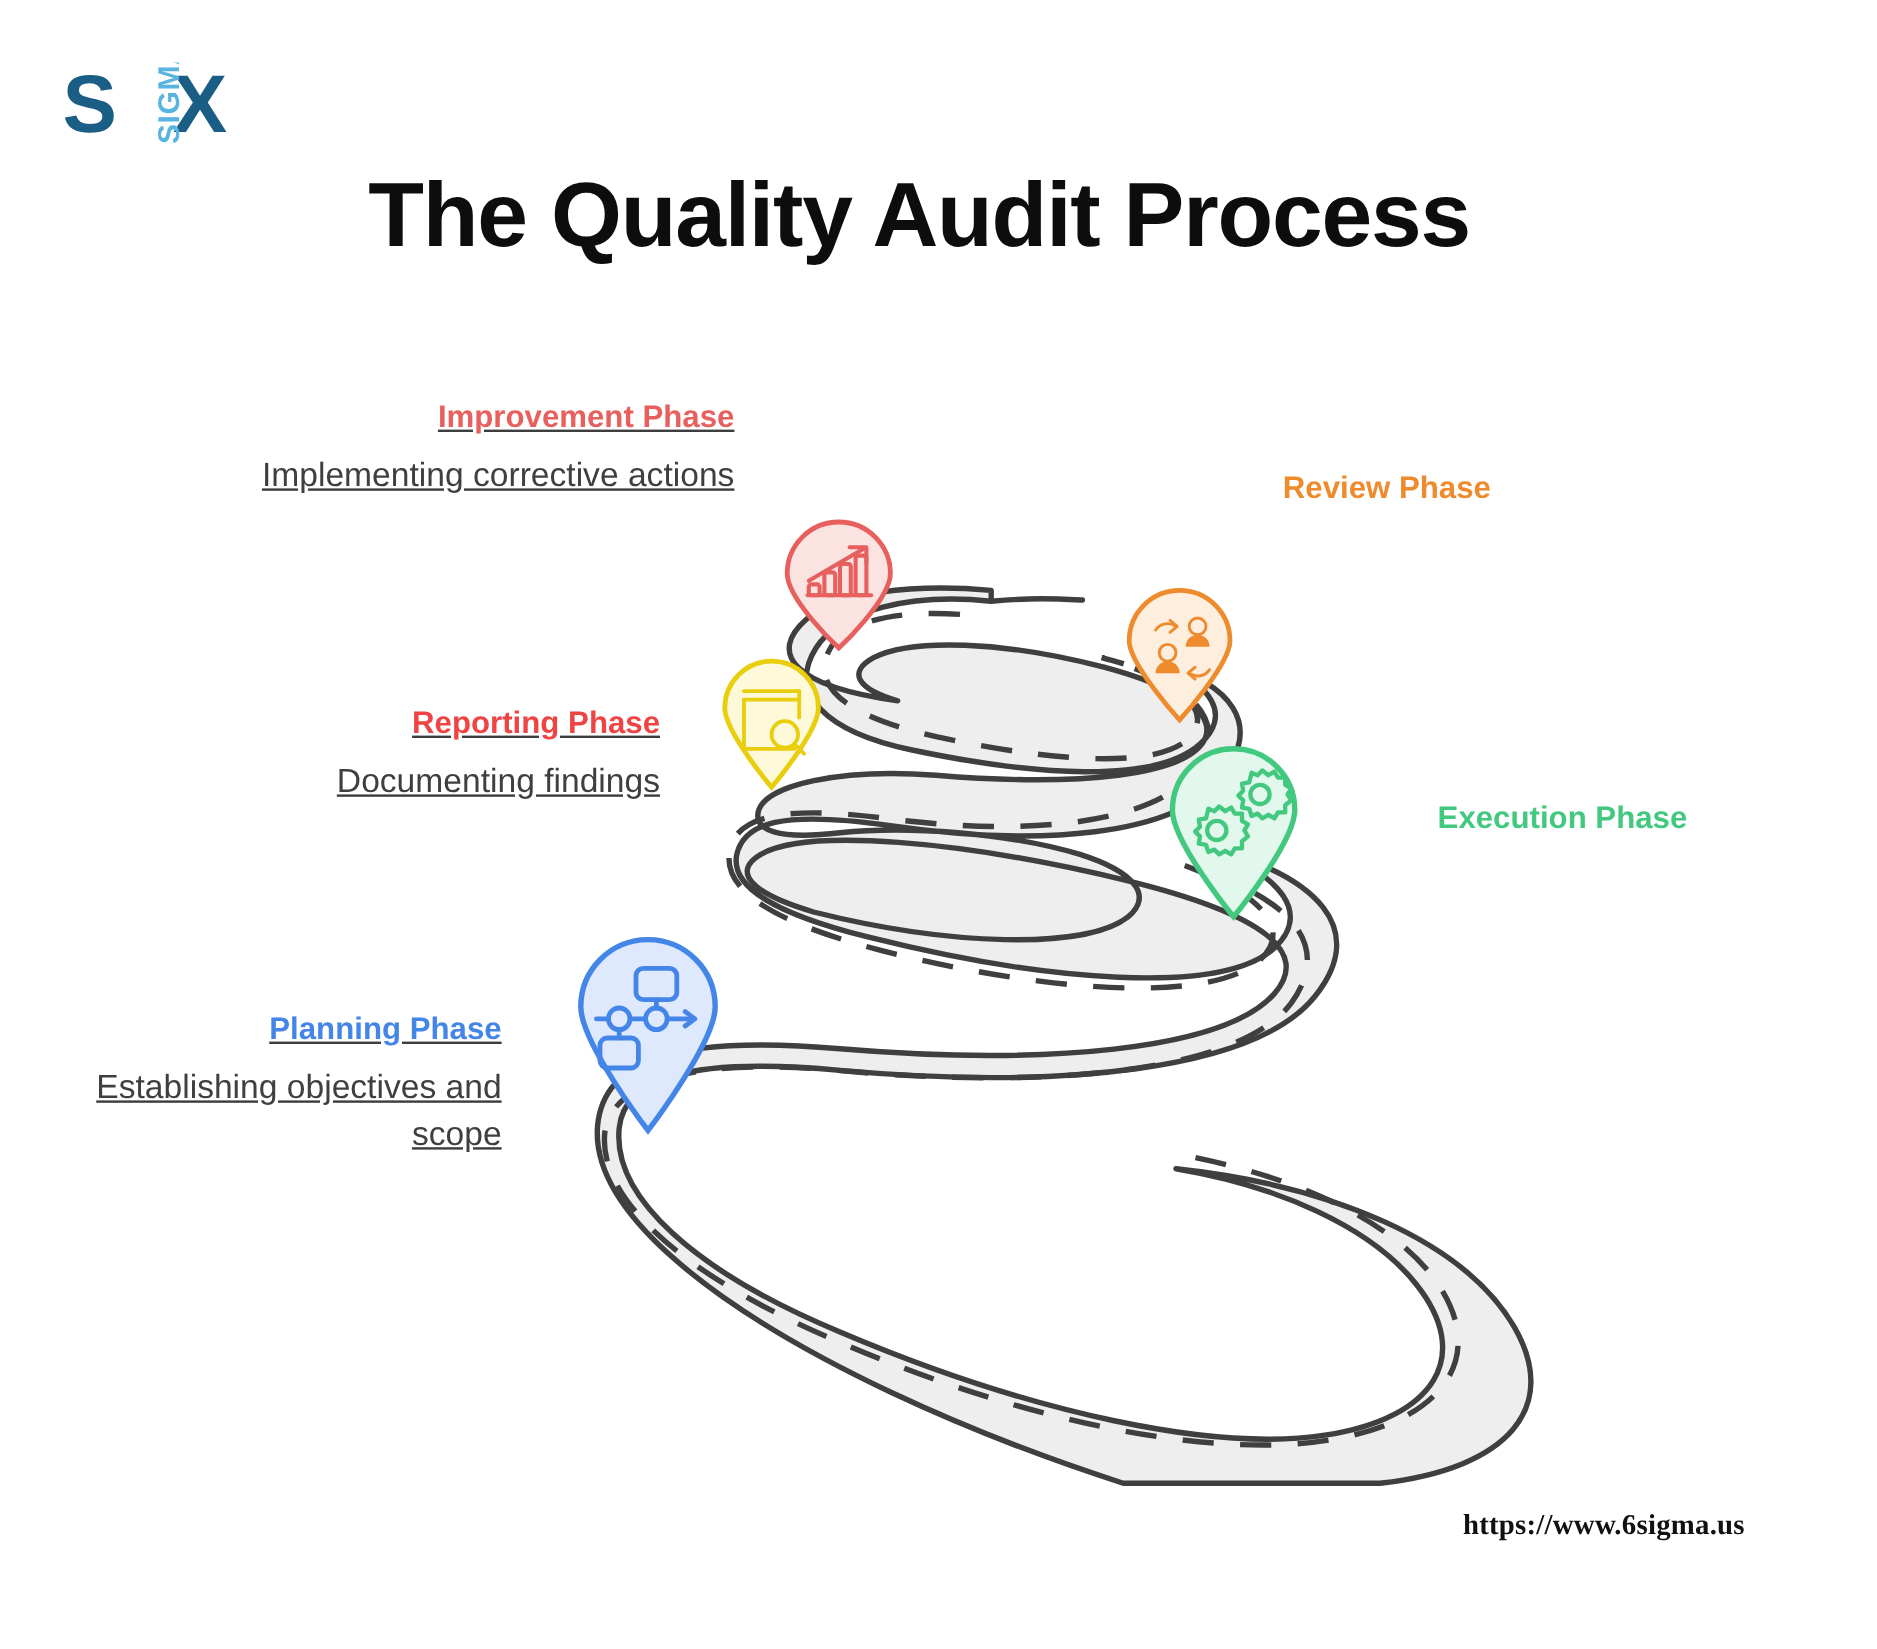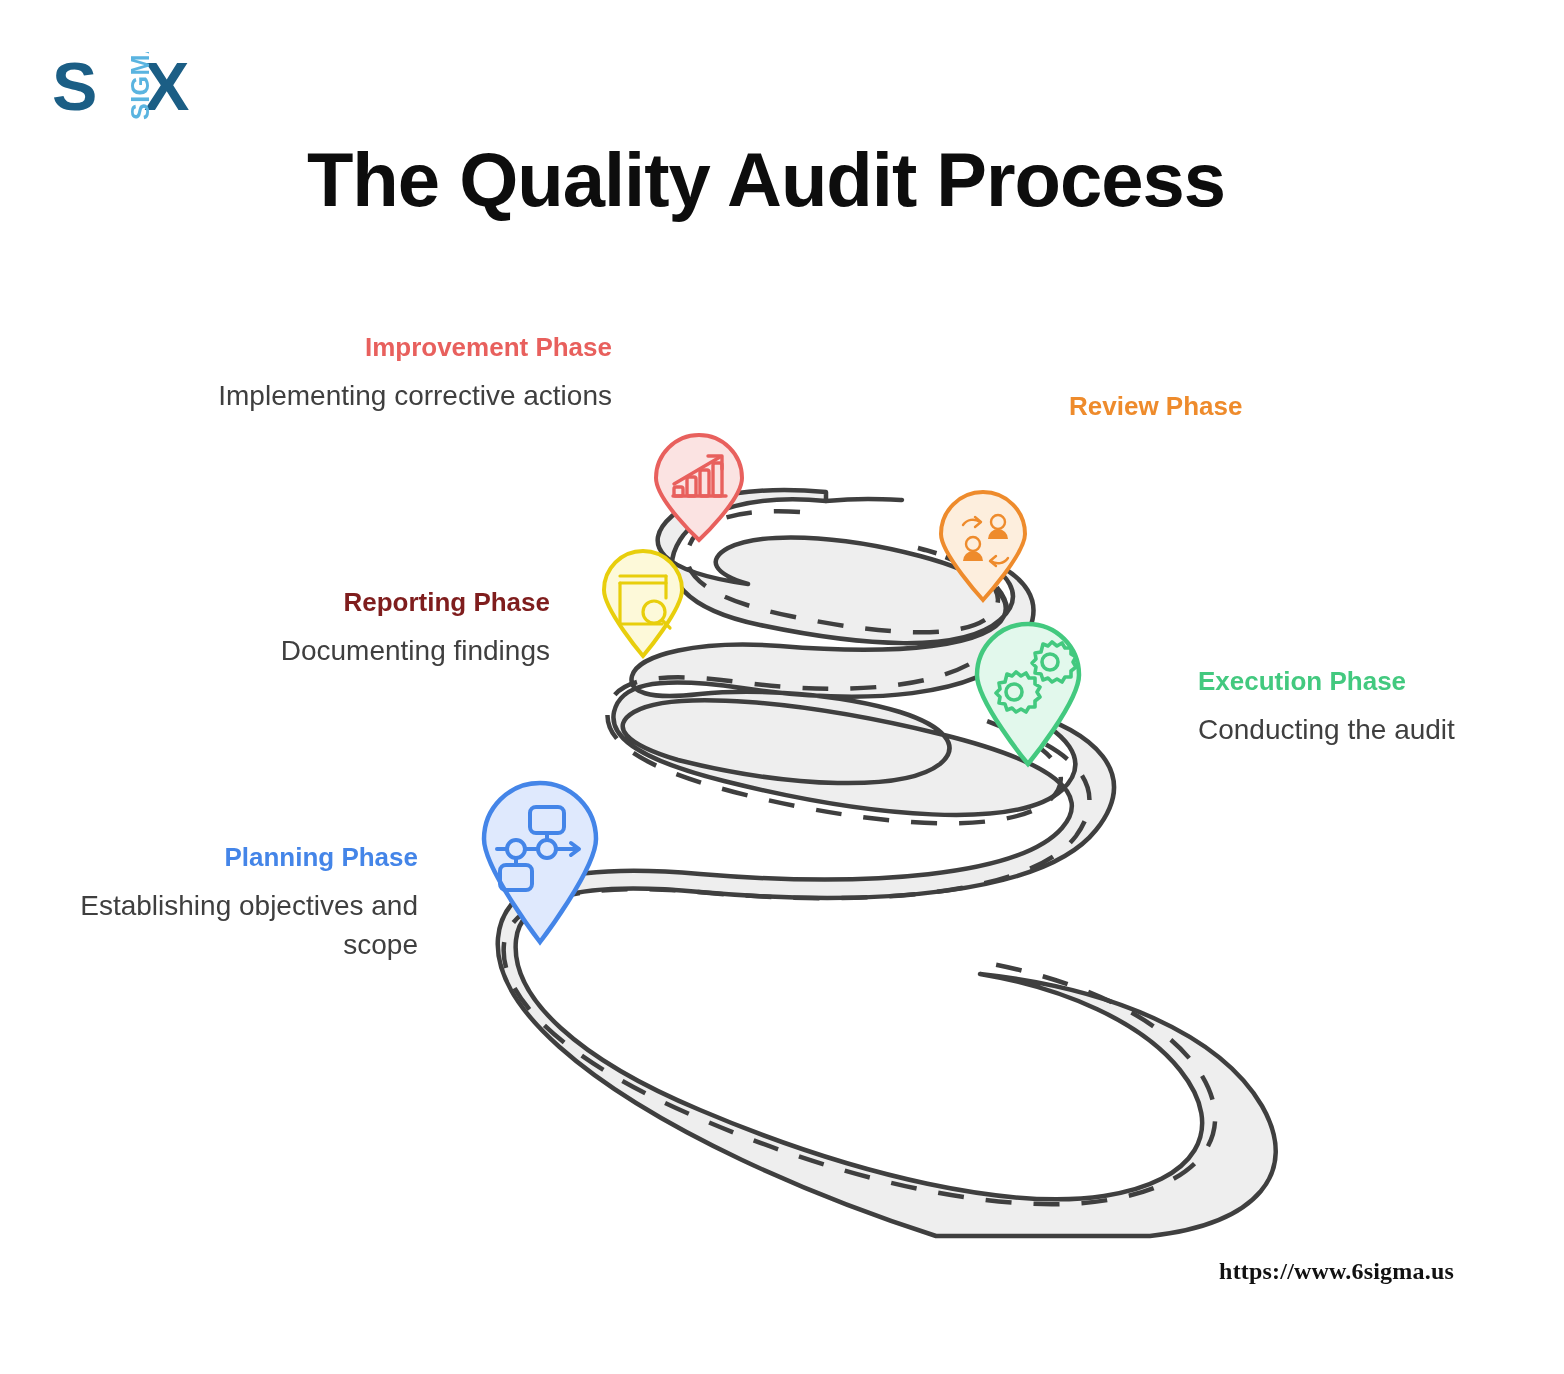--- a/index.html
+++ b/index.html
@@ -60,21 +60,21 @@
     white-space: nowrap;
   }
   .phase-desc {
     font-size: 28px;
     line-height: 1.42;
     color: #3f3f3f;
     margin: 0;
     font-weight: 400;
   }
 
-  .align-right { text-align: right; }
+  .align-right { text-align: right; text-decoration: underline; }
   .align-left  { text-align: left; }
 
   
   #block-improvement { left: 110px;  top: 333px;  width: 502px; }
   #block-reporting   { left: 150px;  top: 588px;  width: 400px; }
   #block-planning    { left: 40px;   top: 843px;  width: 378px; }
   #block-review      { left: 1069px; top: 392px;  width: 330px; }
   #block-execution   { left: 1198px; top: 667px;  width: 360px; }
 
   
@@ -235,31 +235,30 @@
     </g>
   </g>
 </svg>
 
 <div class="phase-block align-right" id="block-improvement">
   <div class="phase-title" style="color:#e8605d">Improvement Phase</div>
   <div class="phase-desc">Implementing corrective actions</div>
 </div>
 
 <div class="phase-block align-right" id="block-reporting">
-  <div class="phase-title" style="color:#7f1d1d">Reporting Phase</div>
+  <div class="phase-title" style="color:#ef4444">Reporting Phase</div>
   <div class="phase-desc">Documenting findings</div>
 </div>
 
 <div class="phase-block align-right" id="block-planning">
   <div class="phase-title" style="color:#4485e8">Planning Phase</div>
   <div class="phase-desc">Establishing objectives and scope</div>
 </div>
 
 <div class="phase-block align-left" id="block-review">
   <div class="phase-title" style="color:#ee8b2c">Review Phase</div>
 </div>
 
 <div class="phase-block align-left" id="block-execution">
   <div class="phase-title" style="color:#43c97f">Execution Phase</div>
-  <div class="phase-desc">Conducting the audit</div>
 </div>
 
 <div id="footer-url">https://www.6sigma.us</div>
 
 </body></html>

